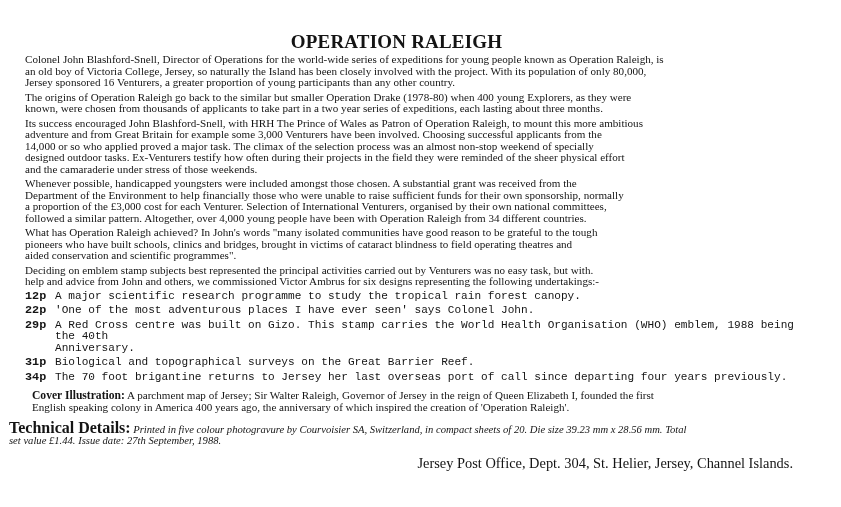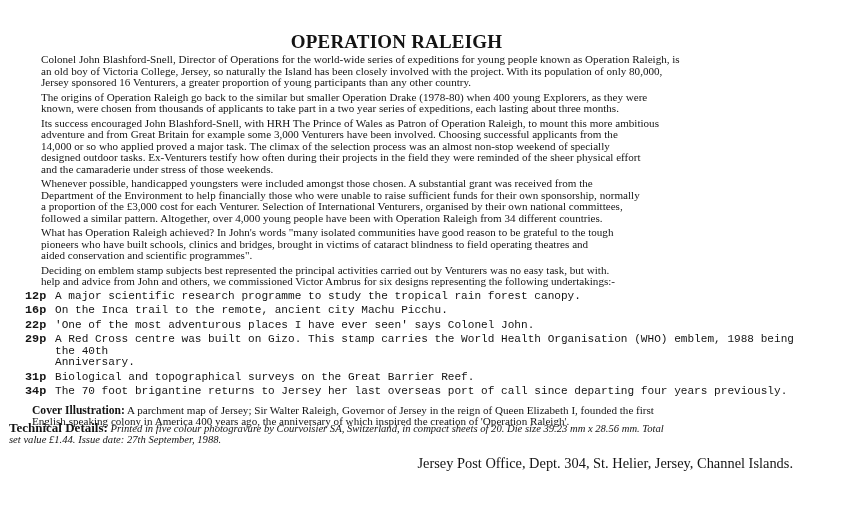--- a/index.html
+++ b/index.html
@@ -2,28 +2,28 @@
 <html><head>
 <meta charset="utf-8">
 <style>
   html, body { margin: 0; padding: 0; background: #ffffff; }
   body { width: 841px; height: 507px; position: relative; overflow: hidden; color: #141414;
          font-family: "Liberation Serif", "DejaVu Serif", serif; }
   .page { position: absolute; left: 0; top: 0; width: 673px; height: 507px; }
   .title { position: absolute; left: 0; width: 793px; top: 31px; text-align: center;
            font-weight: bold; font-size: 19px; letter-spacing: 0.2px; line-height: 22px; }
   .body { position: absolute; left: 25px; top: 54px; width: 780px; font-size: 11.1px; line-height: 11.5px; }
-  .para { margin: 0 0 3px 16px; white-space: pre-line; }
+  .para { margin: 0 0 3px 0; white-space: pre-line; }
   .stamp { display: flex; margin: 0 0 3px 0; font-family: Liberation Mono, monospace; }
   .stamp .val { font-weight: bold; width: 30px; flex: 0 0 30px; font-size: 11.8px; }
   .stamp .desc { flex: 1; white-space: pre-line; }
   .cover { margin: 7px; white-space: pre-line; }
   .cover b { font-weight: bold; font-size: 11.6px; }
   .tech { position: absolute; left: 9px; top: 422px; width: 800px; font-size: 10.6px; line-height: 11px; white-space: pre-line; }
-  .tech b { font-weight: bold; font-size: 13px; }
+  .tech b { font-weight: bold; font-size: 16px; }
   .tech i { font-style: italic; }
   .footer { position: absolute; left: 0; width: 793px; top: 455px; text-align: right; font-size: 14.4px; line-height: 16px; }
 </style>
 </head>
 <body>
 
 <div class="page">
   <div class="title">OPERATION RALEIGH</div>
 
   <div class="body">
@@ -45,24 +45,20 @@
 pioneers who have built schools, clinics and bridges, brought in victims of cataract blindness to field operating theatres and
 aided conservation and scientific programmes".</p>
     <p class="para">Deciding on emblem stamp subjects best represented the principal activities carried out by Venturers was no easy task, but with.
 help and advice from John and others, we commissioned Victor Ambrus for six designs representing the following undertakings:-</p>
 
     <div class="stamp">
       <span class="val">12p</span>
       <span class="desc">A major scientific research programme to study the tropical rain forest canopy.</span>
     </div>
     <div class="stamp">
-      <span class="val">16p</span>
-      <span class="desc">On the Inca trail to the remote, ancient city Machu Picchu.</span>
-    </div>
-    <div class="stamp">
       <span class="val">22p</span>
       <span class="desc">'One of the most adventurous places I have ever seen' says Colonel John.</span>
     </div>
     <div class="stamp">
       <span class="val">29p</span>
       <span class="desc">A Red Cross centre was built on Gizo. This stamp carries the World Health Organisation (WHO) emblem, 1988 being the 40th
 Anniversary.</span>
     </div>
     <div class="stamp">
       <span class="val">31p</span>

